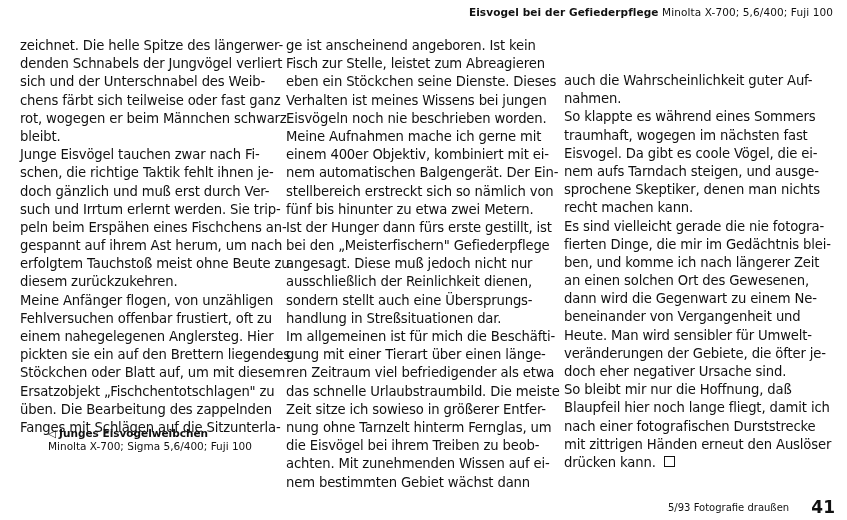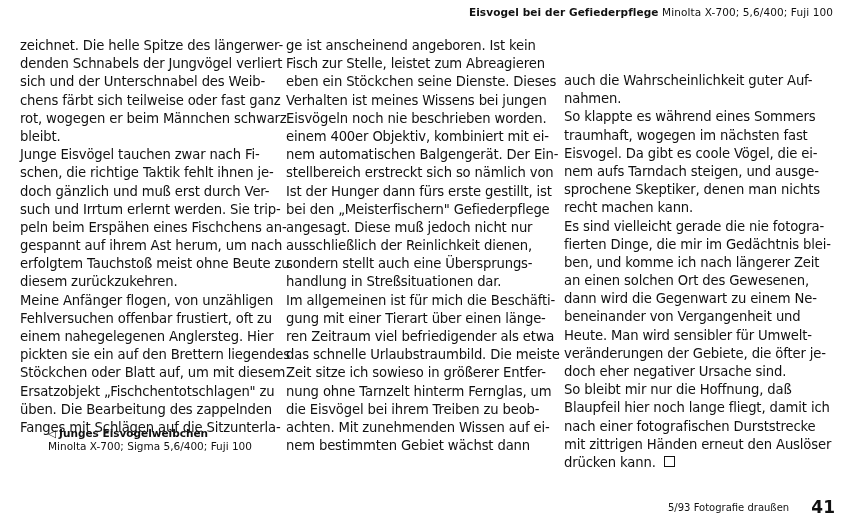--- a/index.html
+++ b/index.html
@@ -109,23 +109,25 @@
     <span class="line">Ersatzobjekt „Fischchentotschlagen" zu</span>
     <span class="line">üben. Die Bearbeitung des zappelnden</span>
     <span class="line">Fanges mit Schlägen auf die Sitzunterla-</span>
   </div>
 <div class="column col-2" id="col1">
     <span class="line">ge ist anscheinend angeboren. Ist kein</span>
     <span class="line">Fisch zur Stelle, leistet zum Abreagieren</span>
     <span class="line">eben ein Stöckchen seine Dienste. Dieses</span>
     <span class="line">Verhalten ist meines Wissens bei jungen</span>
     <span class="line">Eisvögeln noch nie beschrieben worden.</span>
+    <span class="line">Meine Aufnahmen mache ich gerne mit</span>
     <span class="line">einem 400er Objektiv, kombiniert mit ei-</span>
     <span class="line">nem automatischen Balgengerät. Der Ein-</span>
     <span class="line">stellbereich erstreckt sich so nämlich von</span>
+    <span class="line">fünf bis hinunter zu etwa zwei Metern.</span>
     <span class="line">Ist der Hunger dann fürs erste gestillt, ist</span>
     <span class="line">bei den „Meisterfischern" Gefiederpflege</span>
     <span class="line">angesagt. Diese muß jedoch nicht nur</span>
     <span class="line">ausschließlich der Reinlichkeit dienen,</span>
     <span class="line">sondern stellt auch eine Übersprungs-</span>
     <span class="line">handlung in Streßsituationen dar.</span>
     <span class="line">Im allgemeinen ist für mich die Beschäfti-</span>
     <span class="line">gung mit einer Tierart über einen länge-</span>
     <span class="line">ren Zeitraum viel befriedigender als etwa</span>
     <span class="line">das schnelle Urlaubstraumbild. Die meiste</span>

